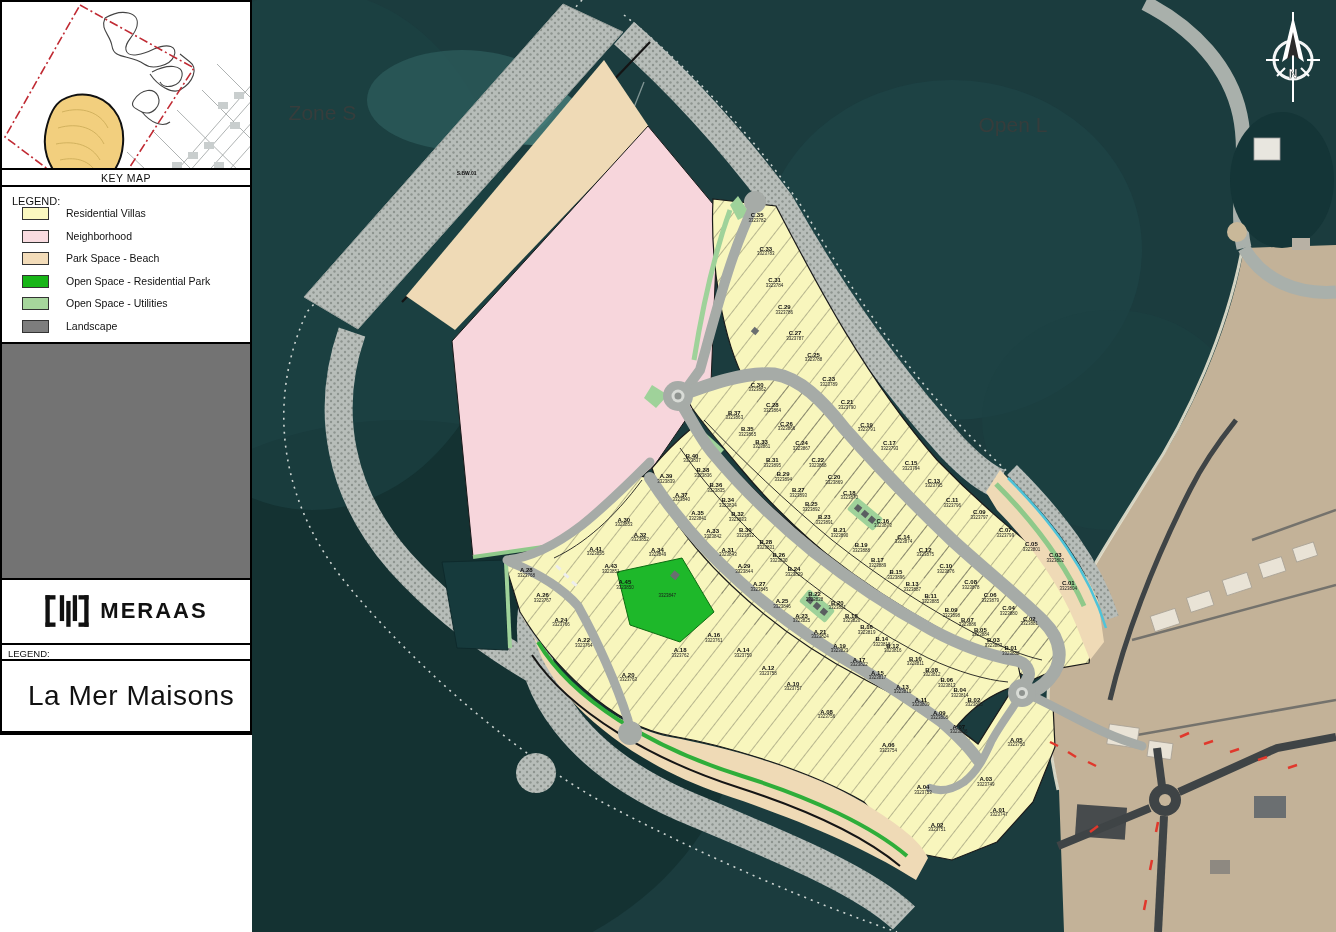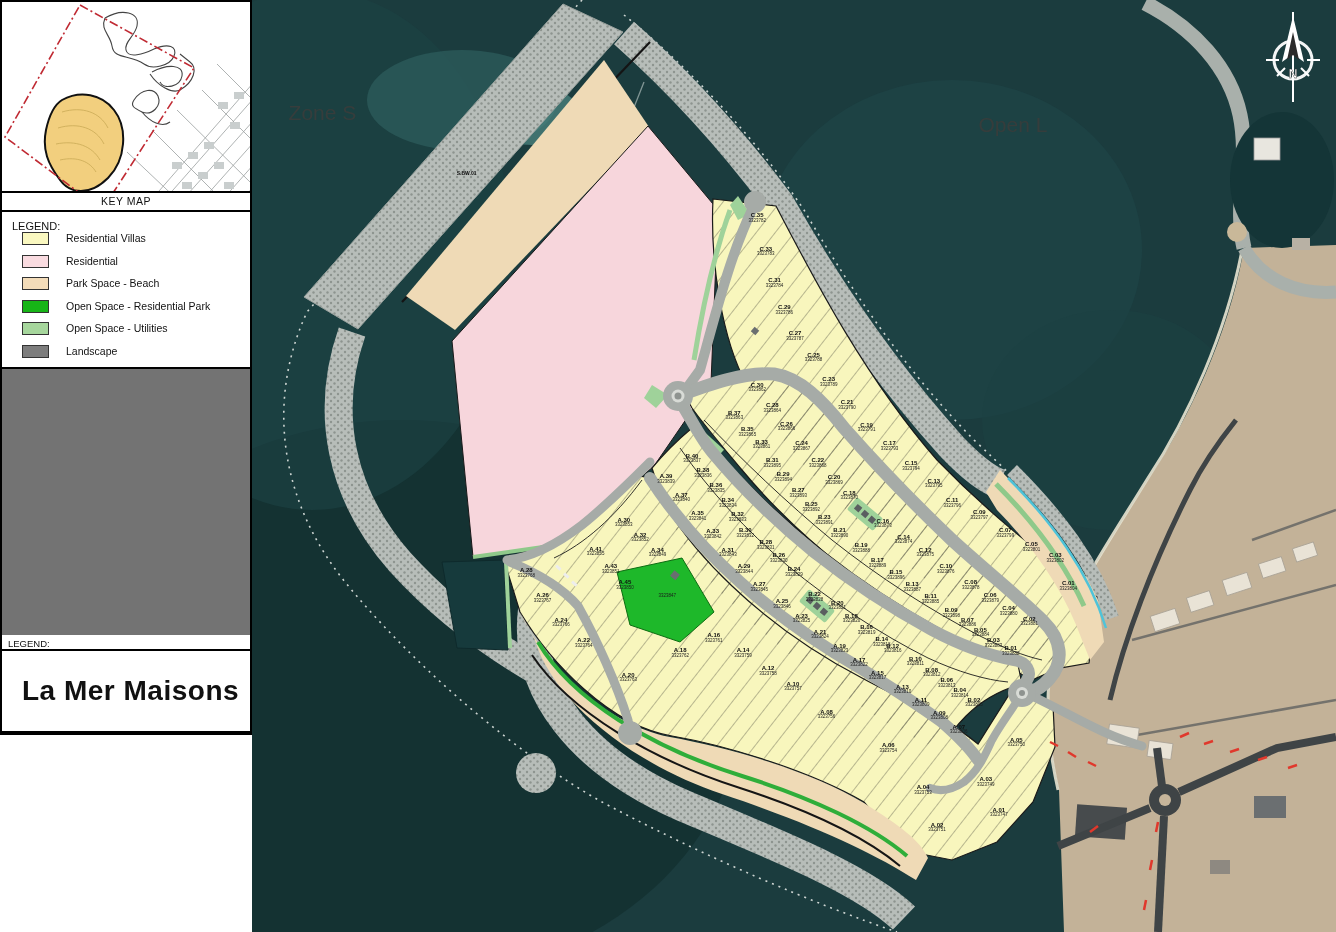--- a/index.html
+++ b/index.html
@@ -15,21 +15,21 @@
   .s-legend { height:168px; border-top:0; padding:8px 0 0 10px; }
   .legend-title { font-size:11px; color:#111; }
   .legend-row { display:flex; align-items:flex-start; margin:0 0 9.5px 10px; height:13px; }
   .legend-swatch { width:27px; height:13px; border:1px solid #333; margin-right:17px; flex:0 0 27px; }
   .legend-label { font-size:10.5px; color:#111; white-space:nowrap; }
   .s-spacer { height:311px; border-left:2px solid #000; border-right:2px solid #000; }
   .s-brand { height:88px; display:flex; align-items:center; justify-content:center; gap:10px; }
   .brand-text { font-size:22px; font-weight:bold; letter-spacing:2px; color:#111; }
   .s-projbar { height:18px; border-top:0; font-size:9.5px; color:#111; padding:3px 0 0 6px; }
   .s-project { height:96px; border-top:0; display:flex; align-items:center; }
-  .project-name { font-size:28px; font-weight:bold; color:#111; padding-left:20px; letter-spacing:.5px; }
+  .project-name { font-size:28px; font-weight:normal; color:#111; padding-left:26px; letter-spacing:.5px; }
   .s-bottom { flex:1; border-left:2px solid #000; border-right:2px solid #000; border-bottom:2px solid #000; }
 
   
   .map { flex:1; position:relative; background:#1b3c3e; overflow:hidden; }
   .map svg.base { position:absolute; inset:0; width:100%; height:100%; }
   .labels { position:absolute; inset:0; }
   .plot { position:absolute; transform:translate(-50%,-50%); text-align:center; line-height:1.1; white-space:nowrap; }
   .plot .pcode { font-size:6px; font-weight:bold; color:#101010; }
   .plot .pnum  { font-size:4.5px; color:#1c1c1c; }
   .zone { position:absolute; transform:translate(-50%,-50%); font-size:21px; color:#363d3c; white-space:nowrap; }
@@ -103,21 +103,21 @@
     <div class="s-box s-legend">
       <div class="legend-title">LEGEND:</div>
 
         <div class="legend-row">
           <span class="legend-swatch" style="background-color: rgb(250, 248, 192);"></span>
           <span class="legend-label">Residential Villas</span>
         </div>
 
         <div class="legend-row">
           <span class="legend-swatch" style="background-color: rgb(249, 219, 224);"></span>
-          <span class="legend-label">Residential</span>
+          <span class="legend-label">Neighborhood</span>
         </div>
 
         <div class="legend-row">
           <span class="legend-swatch" style="background-color: rgb(243, 220, 185);"></span>
           <span class="legend-label">Park Space - Beach</span>
         </div>
 
         <div class="legend-row">
           <span class="legend-swatch" style="background-color: rgb(23, 181, 23);"></span>
           <span class="legend-label">Open Space - Residential Park</span>
@@ -130,20 +130,36 @@
 
         <div class="legend-row">
           <span class="legend-swatch" style="background-color: rgb(125, 125, 125);"></span>
           <span class="legend-label">Landscape</span>
         </div>
 
     </div>
 
     <div class="s-spacer"></div>
 
+    <div class="s-box s-brand">
+      <svg width="46" height="42" viewBox="0 0 64 56">
+        <g fill="#111">
+          <rect x="2" y="6" width="6" height="44"></rect>
+          <rect x="2" y="6" width="14" height="6"></rect>
+          <rect x="2" y="44" width="14" height="6"></rect>
+          <rect x="22" y="6" width="6" height="36"></rect>
+          <rect x="31" y="14" width="6" height="36"></rect>
+          <rect x="40" y="6" width="6" height="36"></rect>
+          <rect x="56" y="6" width="6" height="44"></rect>
+          <rect x="48" y="6" width="14" height="6"></rect>
+          <rect x="48" y="44" width="14" height="6"></rect>
+        </g>
+      </svg>
+      <span class="brand-text">MERAAS</span>
+    </div>
 
     <div class="s-box s-projbar">
       <span>LEGEND:</span>
     </div>
 
     <div class="s-box s-project">
       <div class="project-name">La Mer Maisons</div>
     </div>
 
     <div class="s-bottom"></div>

